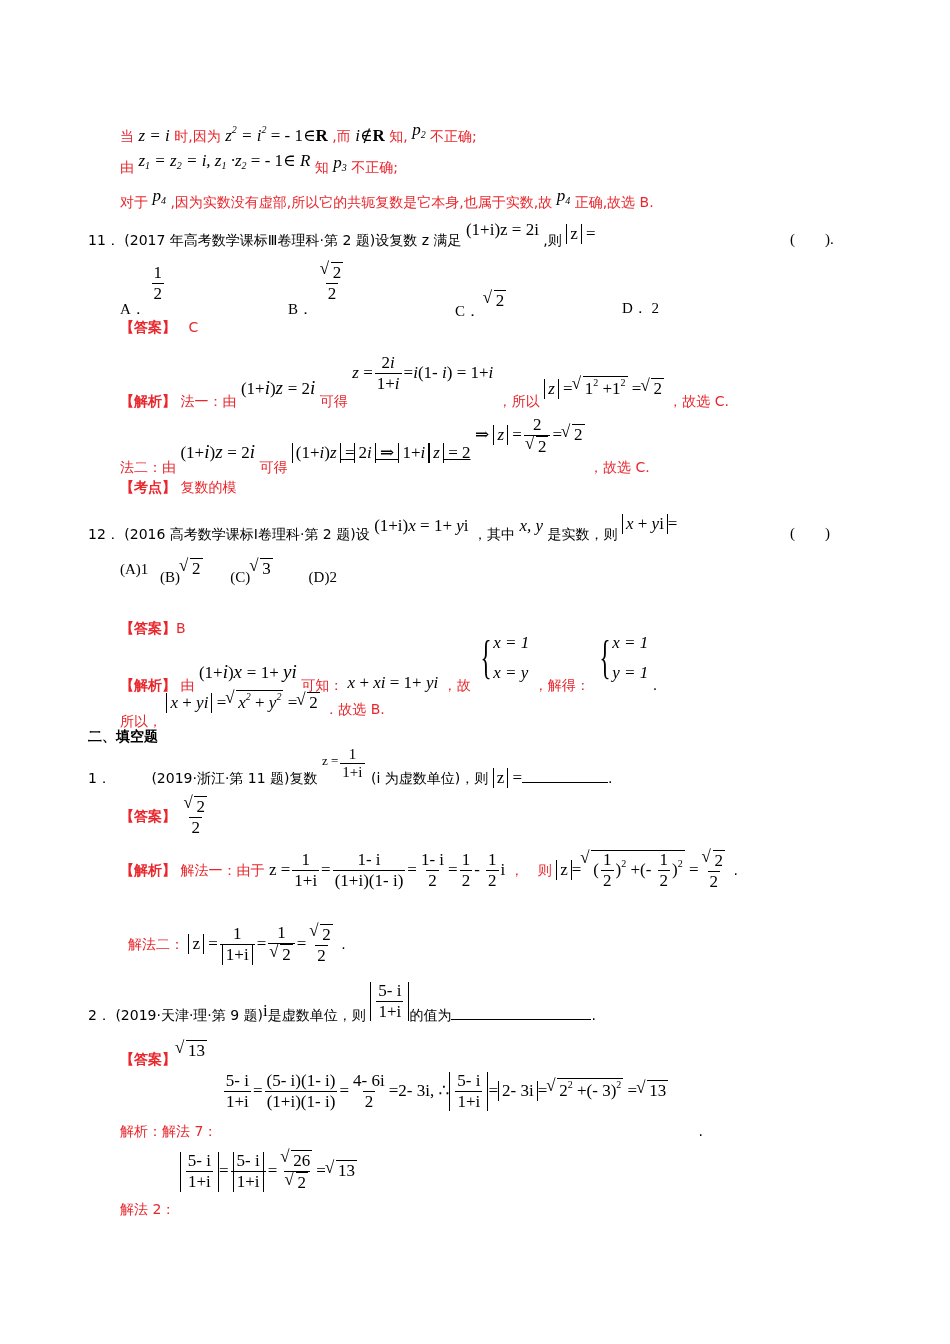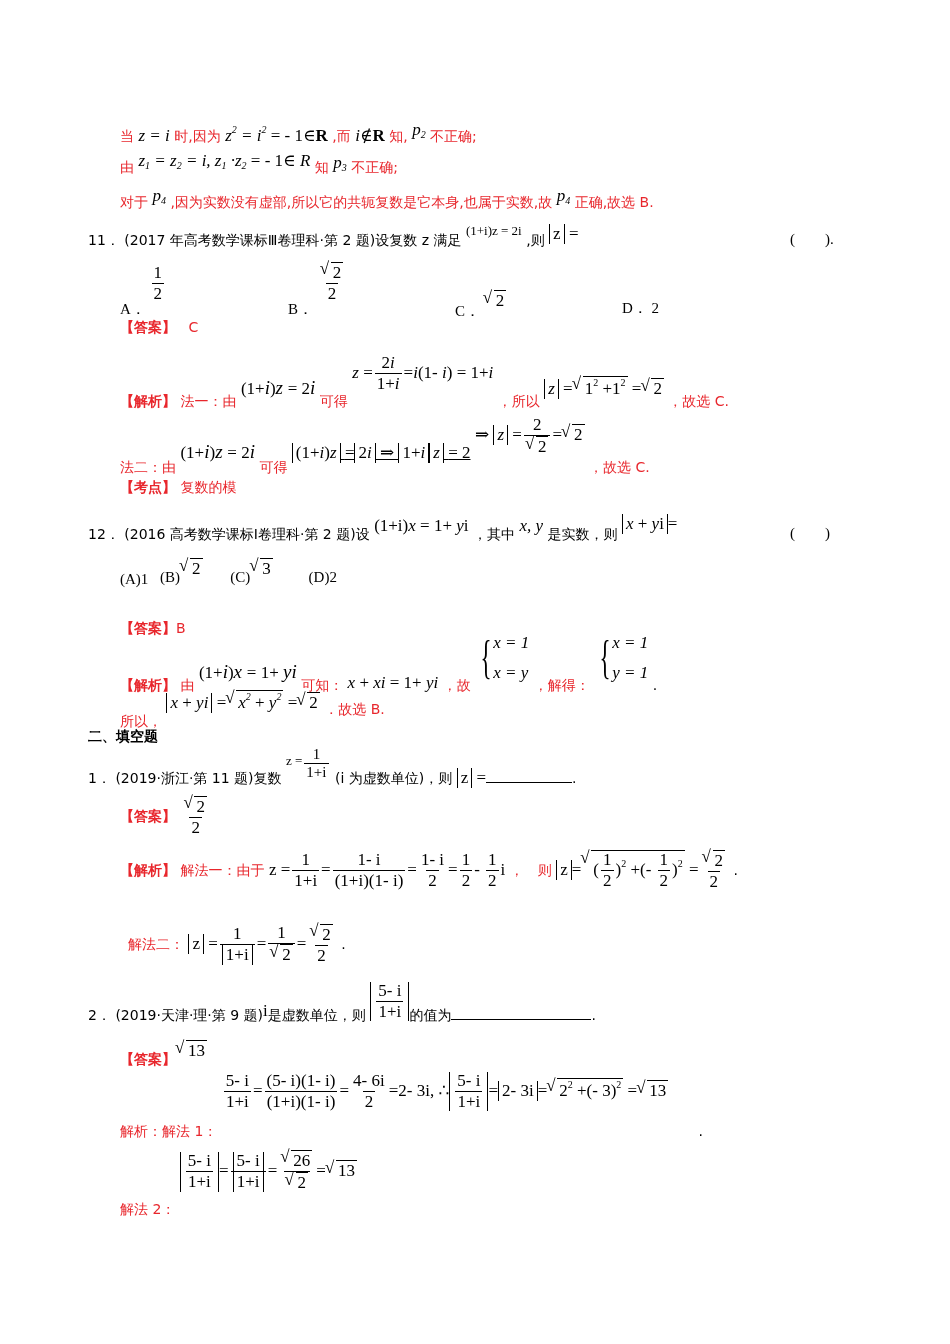--- a/index.html
+++ b/index.html
@@ -53,21 +53,21 @@
   <span>对于</span>
   <span class="m" style="position:relative; top:-6px;">p<span class="sub">4</span></span>
   <span>,因为实数没有虚部,所以它的共轭复数是它本身,也属于实数,故</span>
   <span class="m" style="position:relative; top:-6px;">p<span class="sub">4</span></span>
   <span>正确,故选 B.</span>
 </div>
 
 <div class="abs blk cjk" style="left:88px; top:230px;">
   <span>11．</span>
   <span>(2017 年高考数学课标Ⅲ卷理科·第 2 题)设复数 z 满足</span>
-  <span class="mr" style="position:relative; top:-10px; font-size:13px;">(1+i)z = 2i</span>
+  <span class="mr" style="position:relative; top:-10px; font-size:17px;">(1+i)z = 2i</span>
   <span>,则</span>
   <span class="mr" style="position:relative; top:-6px;"><span class="abs-bar">z</span> =</span>
 </div>
 <div class="abs blk" style="left:790px; top:230px;">(　　).</div>
 
 <div class="abs blk" style="left:120px; top:264px;">
   <span style="position:relative; top:36px;">A．</span>
   <span class="frac mr" style="vertical-align:top;">
       <span class="num">1</span>
       <span class="den">2</span>
@@ -130,21 +130,21 @@
   <span>(2016 高考数学课标Ⅰ卷理科·第 2 题)设</span>
   <span class="m" style="position:relative; top:-8px;"><span class="mr">(1+i)</span>x <span class="mr">= 1+ </span>y<span class="mr">i</span></span>
   <span>，其中</span>
   <span class="m" style="position:relative; top:-8px;">x, y</span>
   <span>是实数，则</span>
   <span class="m" style="position:relative; top:-10px;text-align:right;"><span class="abs-bar">x <span class="mr">+</span> y<span class="mr">i</span></span><span class="mr">=</span></span>
 </div>
 <div class="abs blk" style="left:790px; top:524px;">(　　)</div>
 
 <div class="abs blk" style="left:120px; top:558px;">
-  <span style="position:relative; top:10px;"><span>(A)</span><span>1</span></span>
+  <span style="position:relative; top:0;"><span>(A)</span><span>1</span></span>
   <span style="margin-left:8px;"><span style="position:relative; top:8px;">(B)</span><span class="mr sqrt"><span class="rad">2</span></span></span>
   <span style="margin-left:24px;text-align:center;"><span style="position:relative; top:8px;">(C)</span><span class="mr sqrt"><span class="rad">3</span></span></span>
   <span style="margin-left:32px; position:relative; top:8px;"><span>(D)</span><span>2</span></span>
 </div>
 
 <div class="abs red cjk" style="left:120px; top:588px;margin-top:32px;">
   <span class="bold">【答案】</span><span>B</span>
 </div>
 
 <div class="abs red cjk" style="left:120px; top:616px;">
@@ -175,21 +175,21 @@
 <div class="abs red cjk" style="left:120px; top:690px;">
   <span style="position:relative; top:18px;">所以，</span>
   <span class="m"><span class="abs-bar">x <span class="mr">+</span> yi</span> <span class="mr">=</span><span class="sqrt"><span class="rad">x<span class="sup">2</span> <span class="mr">+</span> y<span class="sup">2</span></span></span> <span class="mr">=</span><span class="mr sqrt"><span class="rad">2</span></span></span>
   <span style="position:relative; top:6px;">．故选 B.</span>
 </div>
 
 <div class="abs blk cjk bold" style="left:88px; top:728px;">二、填空题</div>
 
 <div class="abs blk cjk" style="left:88px; top:746px;">
   <span style="position:relative; top:16px;">1．</span>
-  <span style="position:relative; top:16px;">(2019·浙江·第 11 题)复数</span>
+  <span style="position:relative; top:16px;margin-left:36px;">(2019·浙江·第 11 题)复数</span>
   <span class="mr"><span style="font-size:13px; position:relative; top:-2px;">z =</span><span class="frac" style="font-size:15px;">
         <span class="num">1</span>
         <span class="den">1+i</span>
       </span></span>
   <span style="position:relative; top:16px;">(i 为虚数单位)，则</span>
   <span class="mr" style="position:relative; top:16px;"><span class="abs-bar">z</span> =</span><span class="blank" style="width:86px; position:relative; top:16px;"></span><span style="position:relative; top:16px;">.</span>
 </div>
 
 <div class="abs red cjk" style="left:120px; top:796px;">
   <span class="bold" style="position:relative; top:0px;">【答案】</span>
@@ -254,21 +254,21 @@
         <span class="num">5- i</span>
         <span class="den">1+i</span>
       </span></span><span style="position:relative; top:14px;">的值为</span><span class="blank" style="width:140px; position:relative; top:14px;"></span><span style="position:relative; top:14px;">.</span>
 </div>
 
 <div class="abs red cjk" style="left:120px; top:1040px;">
   <span class="bold" style="position:relative; top:8px;">【答案】</span><span class="mr sqrt"><span class="rad">13</span></span>
 </div>
 
 <div class="abs red cjk" style="left:120px; top:1074px;">
-  <span style="position:relative; top:38px;">解析：解法 1：</span>
+  <span style="position:relative; top:38px;">解析：解法 7：</span>
   <span class="mr" style="position:relative; top:-2px;"><span class="frac">
         <span class="num">5- i</span>
         <span class="den">1+i</span>
       </span>=<span class="frac">
         <span class="num">(5- i)(1- i)</span>
         <span class="den">(1+i)(1- i)</span>
       </span>=<span class="frac">
         <span class="num">4- 6i</span>
         <span class="den">2</span>
       </span>=2- 3i, ∴<span class="abs-bar"><span class="frac">

